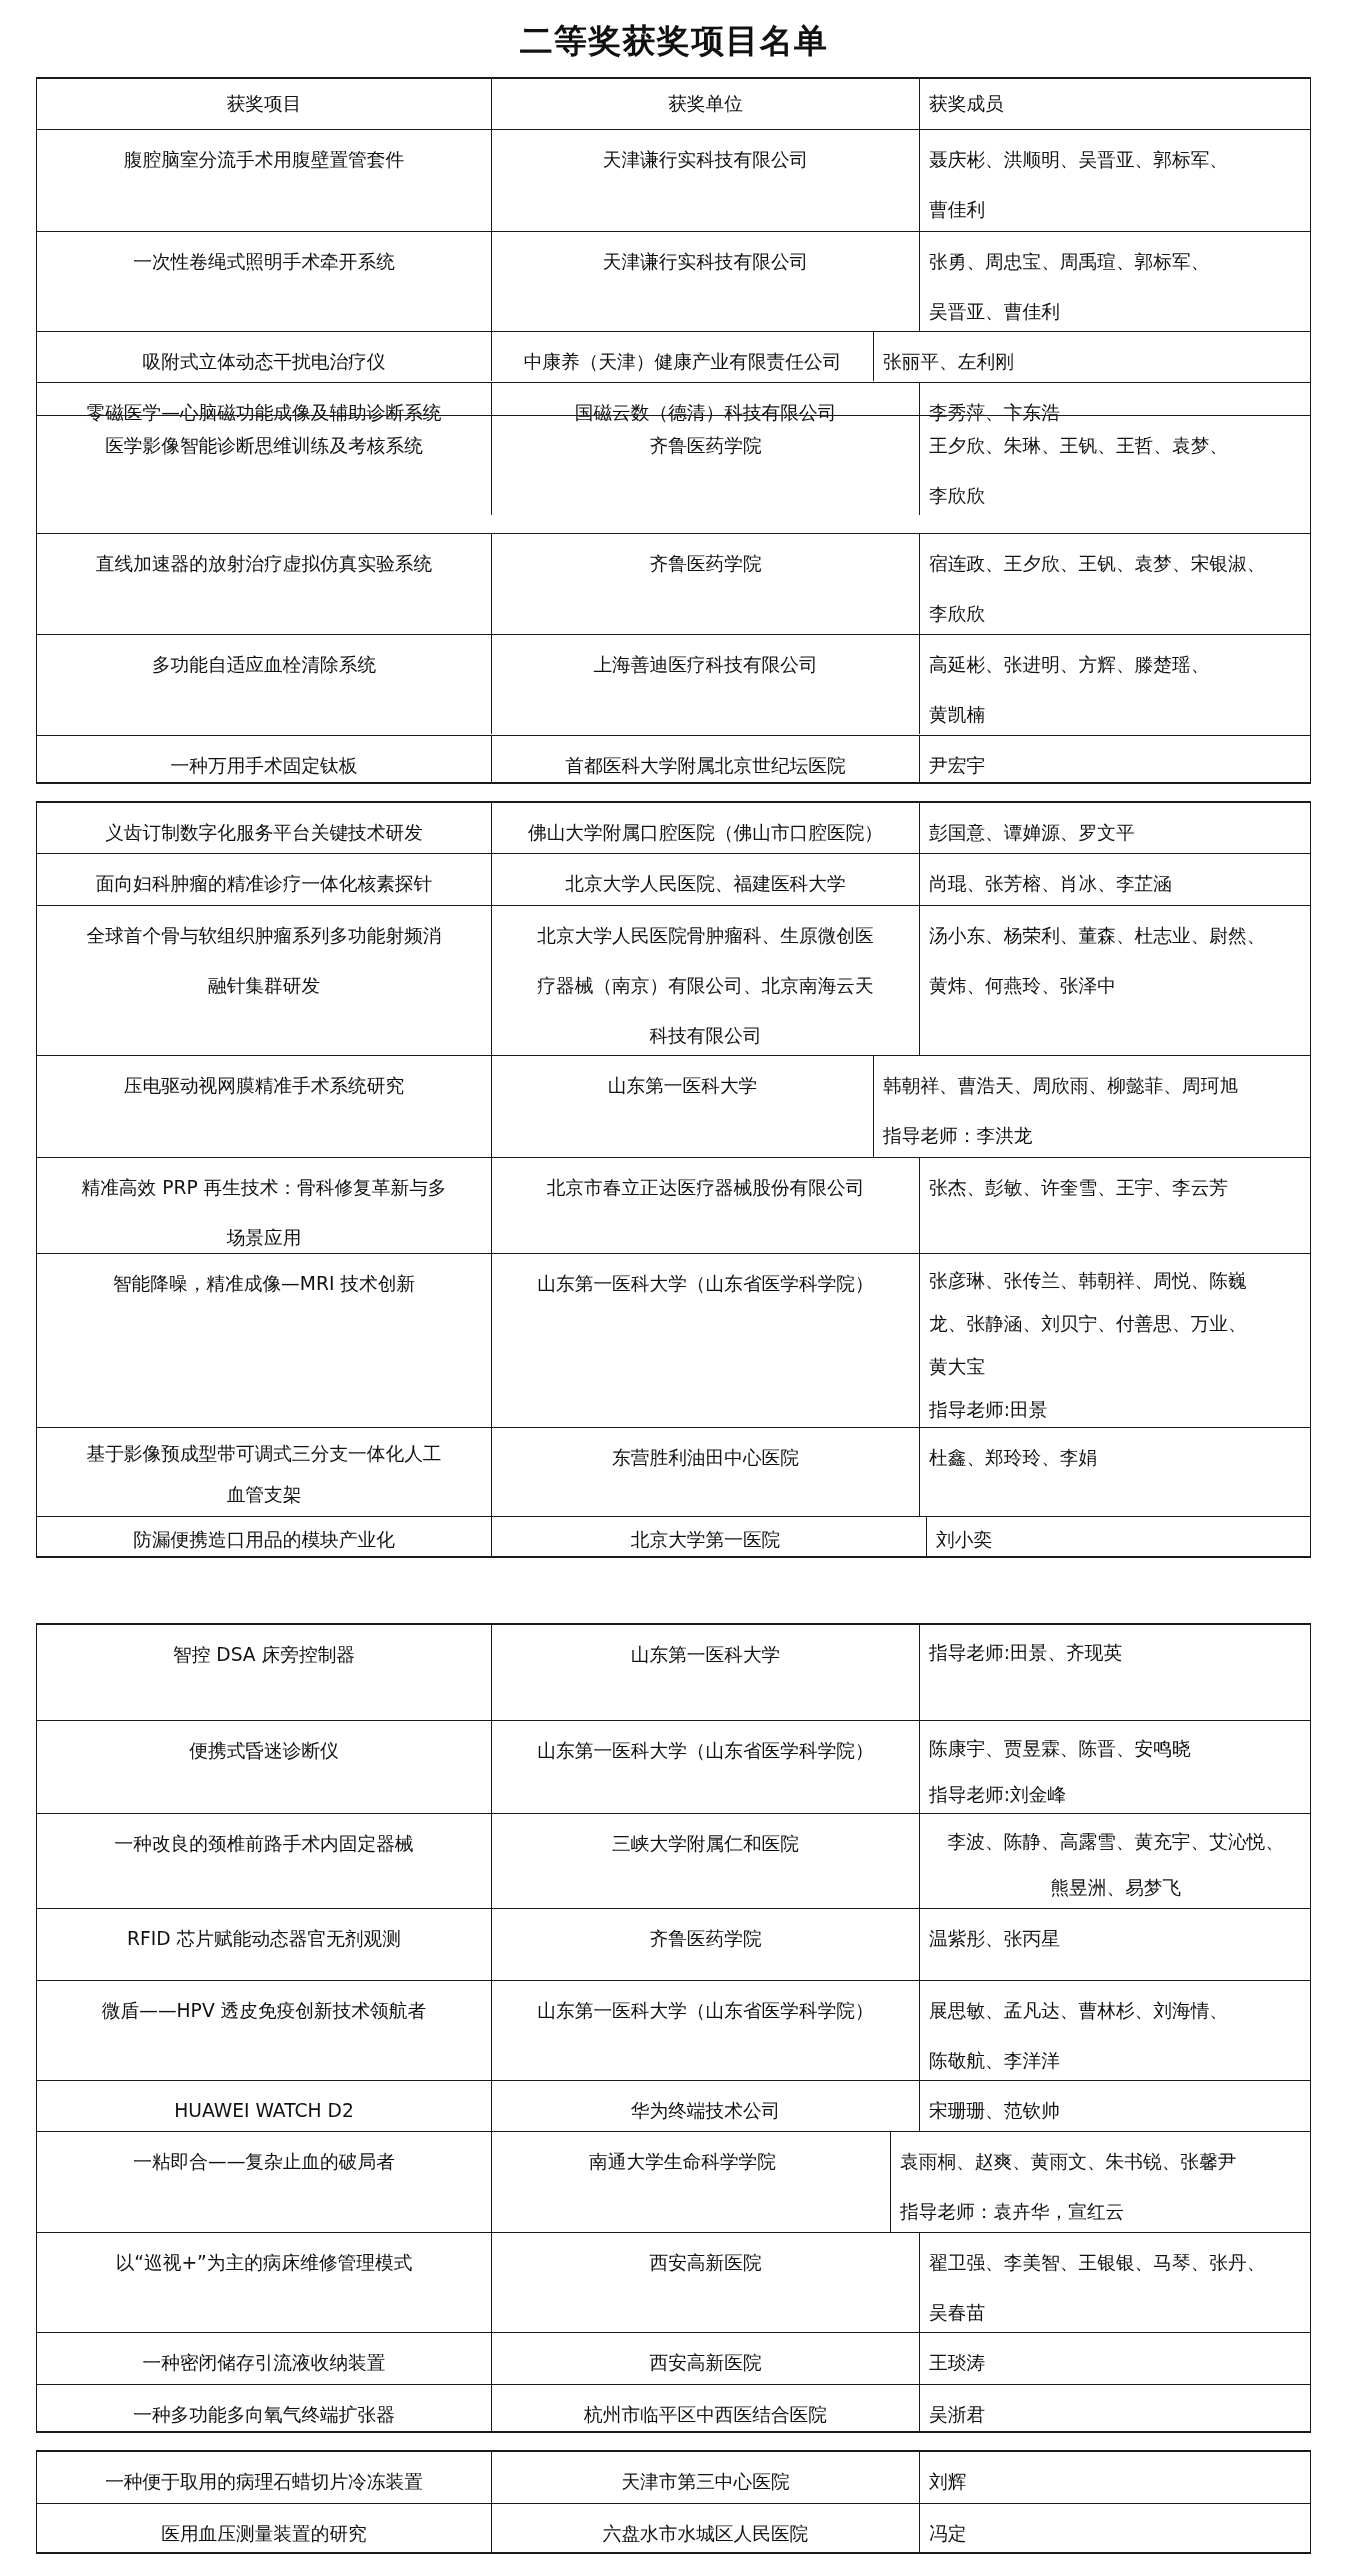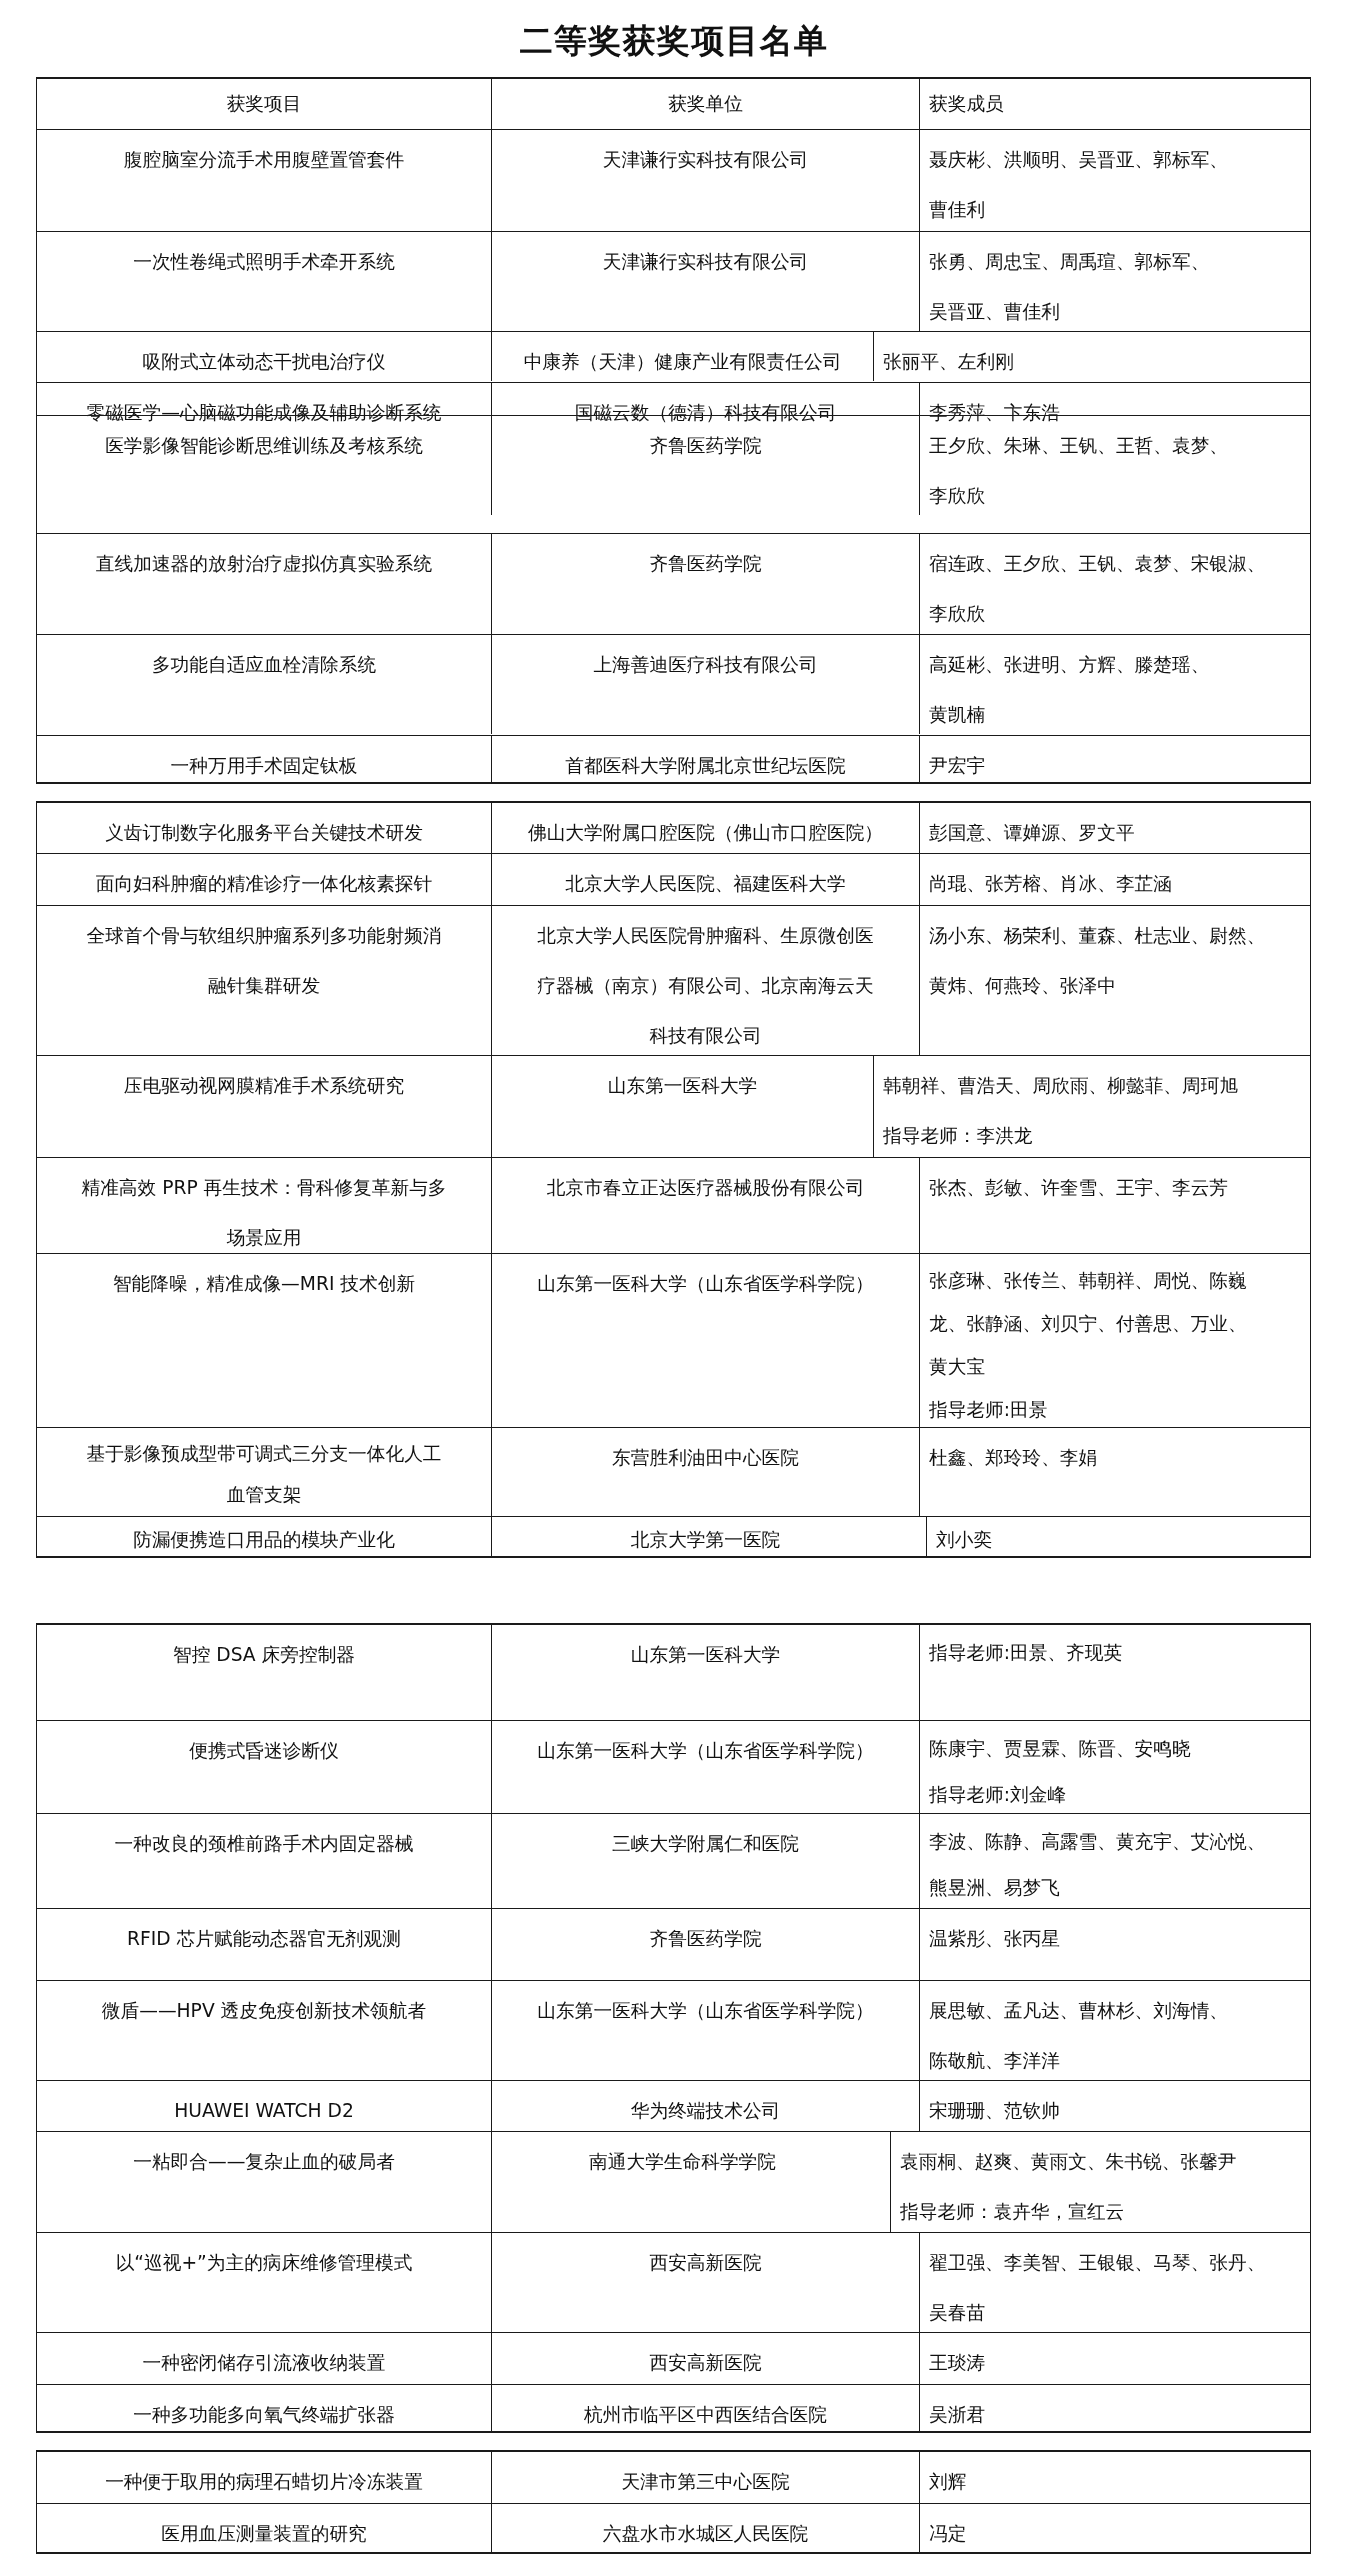--- a/index.html
+++ b/index.html
@@ -269,21 +269,21 @@
         <span class="line">指导老师:刘金峰</span>
       </div>
   </div>
   <div class="row" style="top:188px; height:95px;">
     <div class="cell c1">
         <span class="line">一种改良的颈椎前路手术内固定器械</span>
       </div>
     <div class="cell c2">
         <span class="line">三峡大学附属仁和医院</span>
       </div>
-    <div class="cell c3" style="line-height:46px;">
+    <div class="cell c3" style="line-height:46px;text-align:center;">
         <span class="line">李波、陈静、高露雪、黄充宇、艾沁悦、</span>
         <span class="line">熊昱洲、易梦飞</span>
       </div>
   </div>
   <div class="row" style="top:283px; height:73px;text-decoration:underline;">
     <div class="cell c1">
         <span class="line">RFID 芯片赋能动态器官无剂观测</span>
       </div>
     <div class="cell c2">
         <span class="line">齐鲁医药学院</span>

